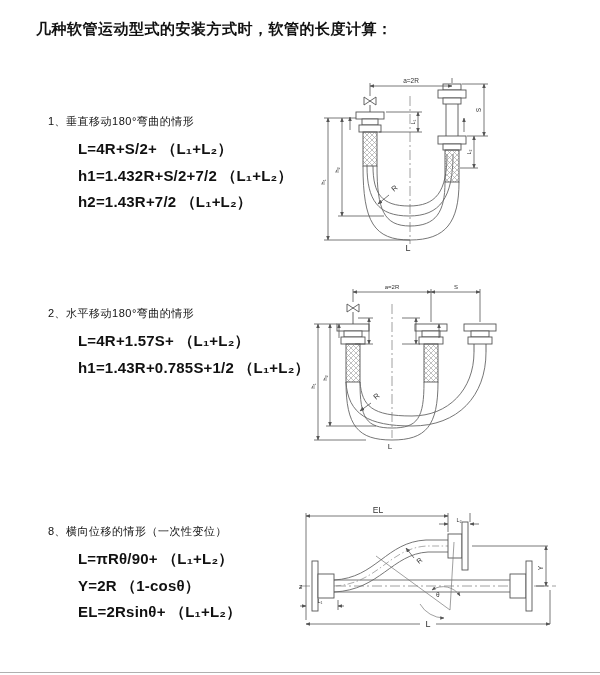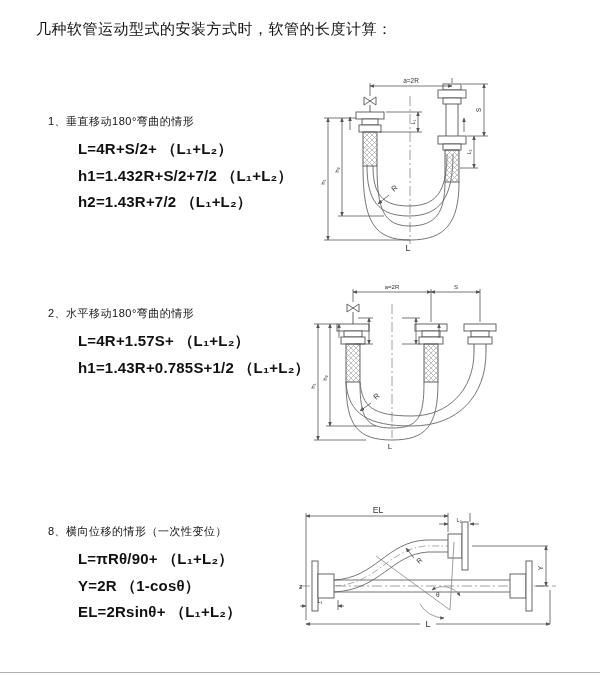--- a/index.html
+++ b/index.html
@@ -1,21 +1,21 @@
 <!DOCTYPE html>
 <html><head>
 <meta charset="utf-8">
 <style>
   html,body{margin:0;padding:0;}
   body{
     width:600px;height:675px;position:relative;background:#ffffff;
     font-family:"Liberation Sans","DejaVu Sans",sans-serif;color:#111;overflow:hidden;
   }
   .bottom-rule{position:absolute;left:0;right:0;bottom:2px;height:1px;background:#b0b0b0;}
-  .page-title{position:absolute;left:36px;top:20px;font-size:15px;font-weight:normal;letter-spacing:0.5px;}
+  .page-title{position:absolute;left:36px;top:20px;font-size:15px;font-weight:bold;letter-spacing:0.5px;}
   .sec{position:absolute;left:48px;}
   .sec .h{font-size:11px;font-weight:normal;letter-spacing:0.5px;white-space:nowrap;}
   .sec .fwrap{margin:7px 0 0 30px;}
   .sec .f{font-size:15px;font-weight:600;line-height:26.5px;white-space:nowrap;letter-spacing:0.2px;}
   #sec1{top:114px;}
   #sec2{top:306px;}
   #sec3{top:524px;}
   .diag{position:absolute;}
   #d1{left:312px;top:70px;}
   #d2{left:306px;top:278px;}

